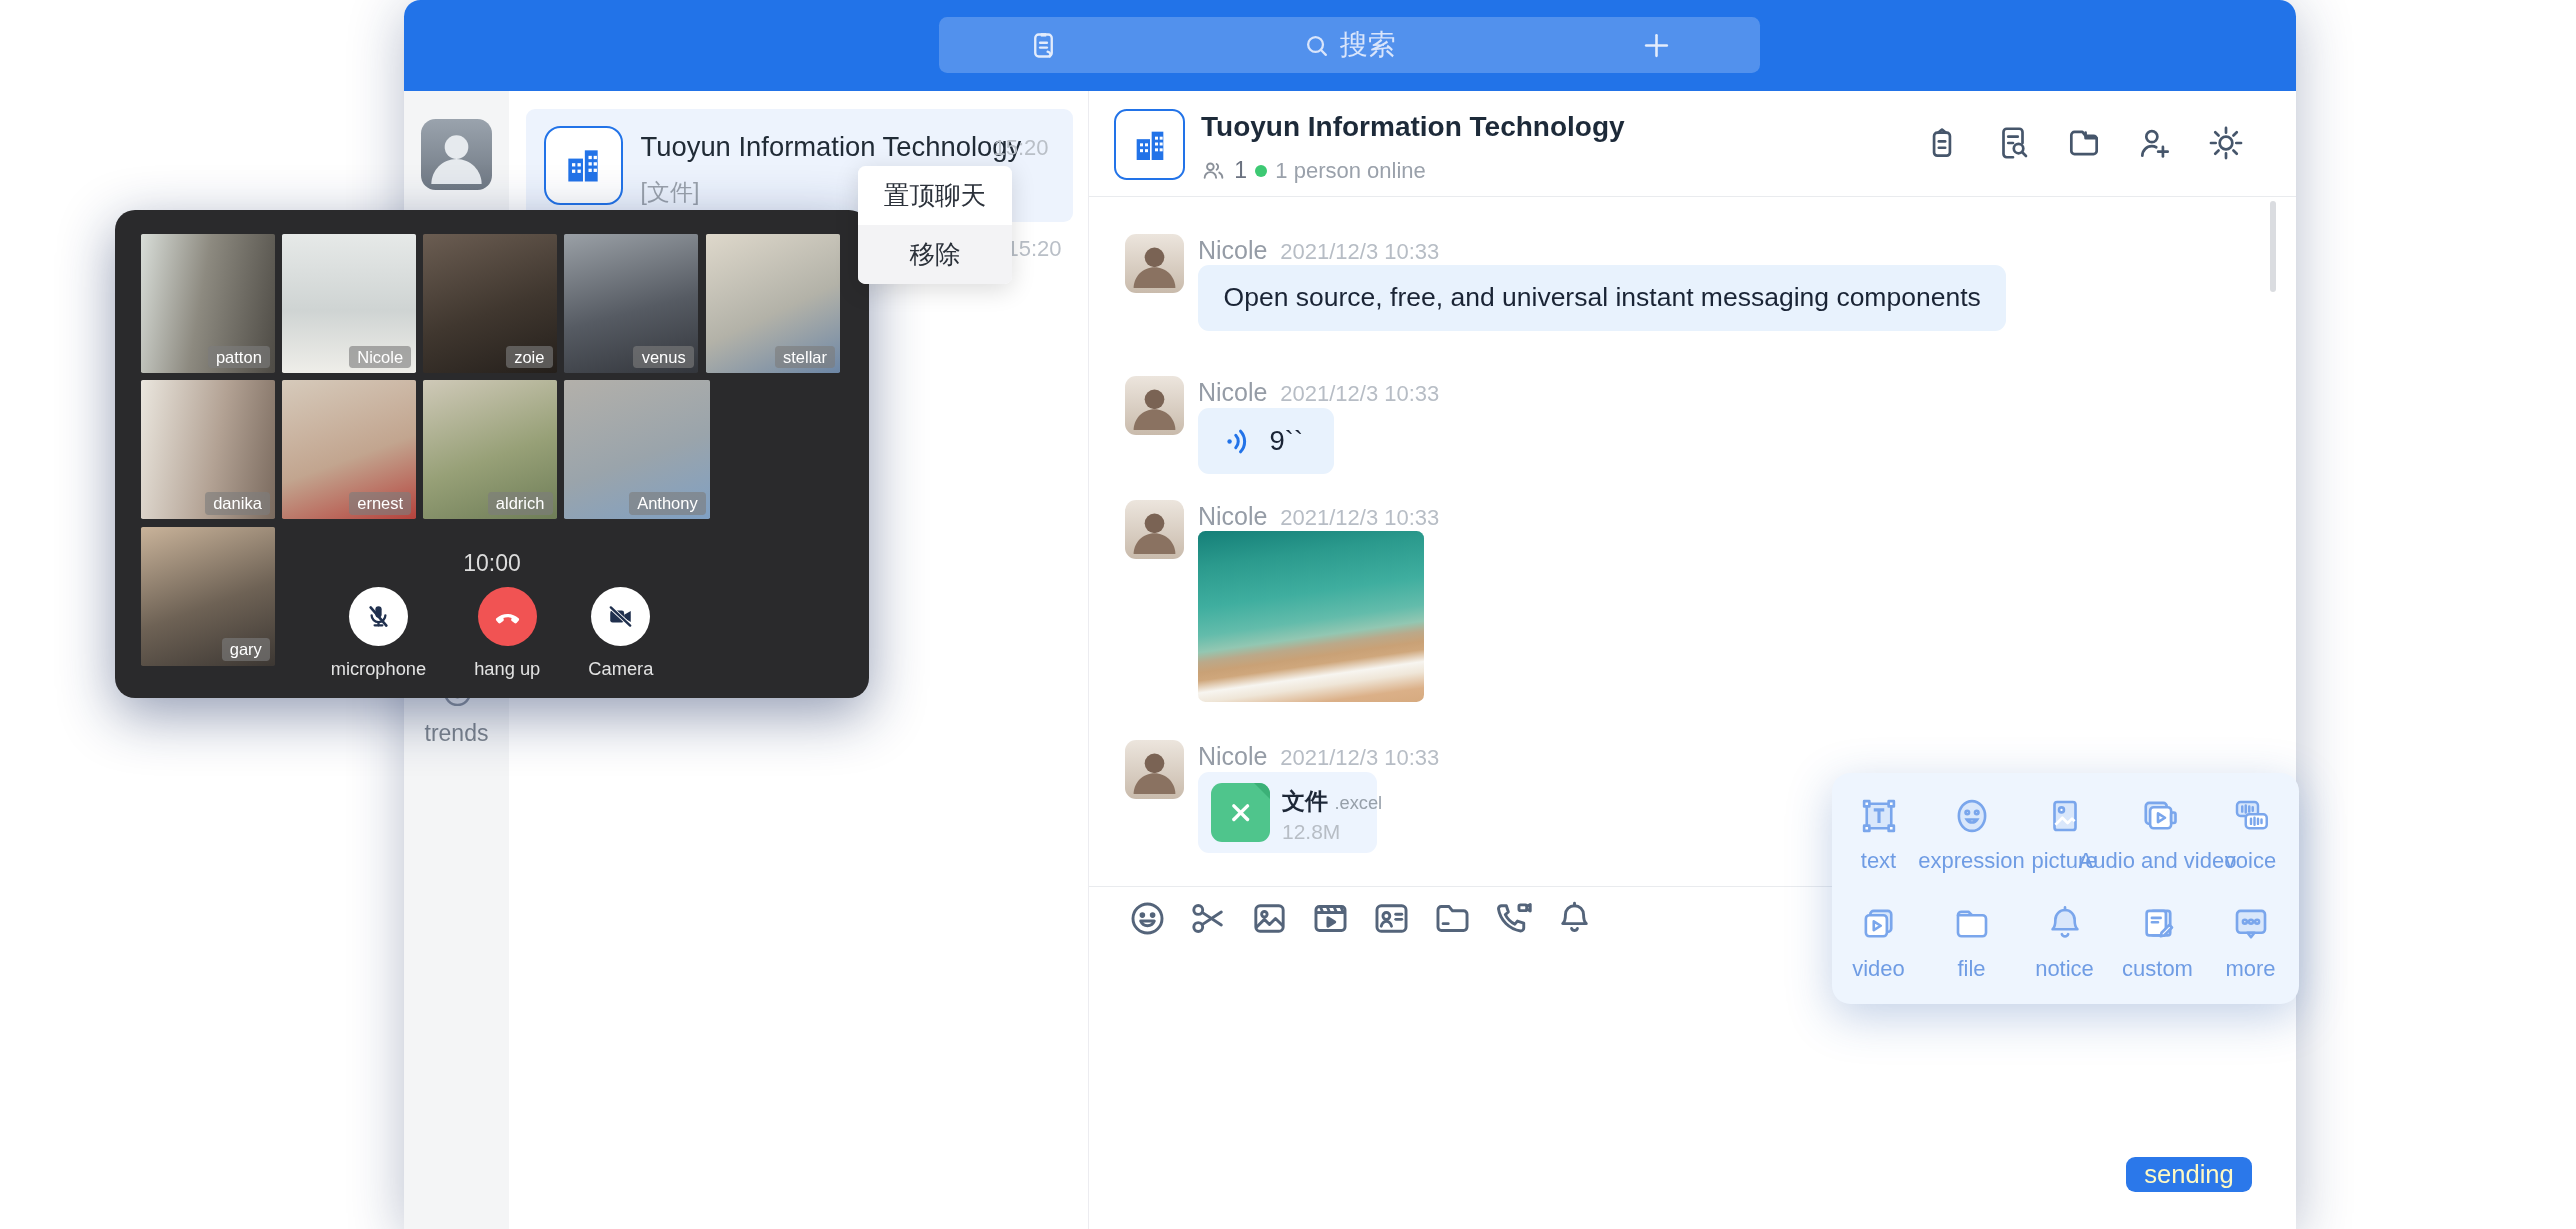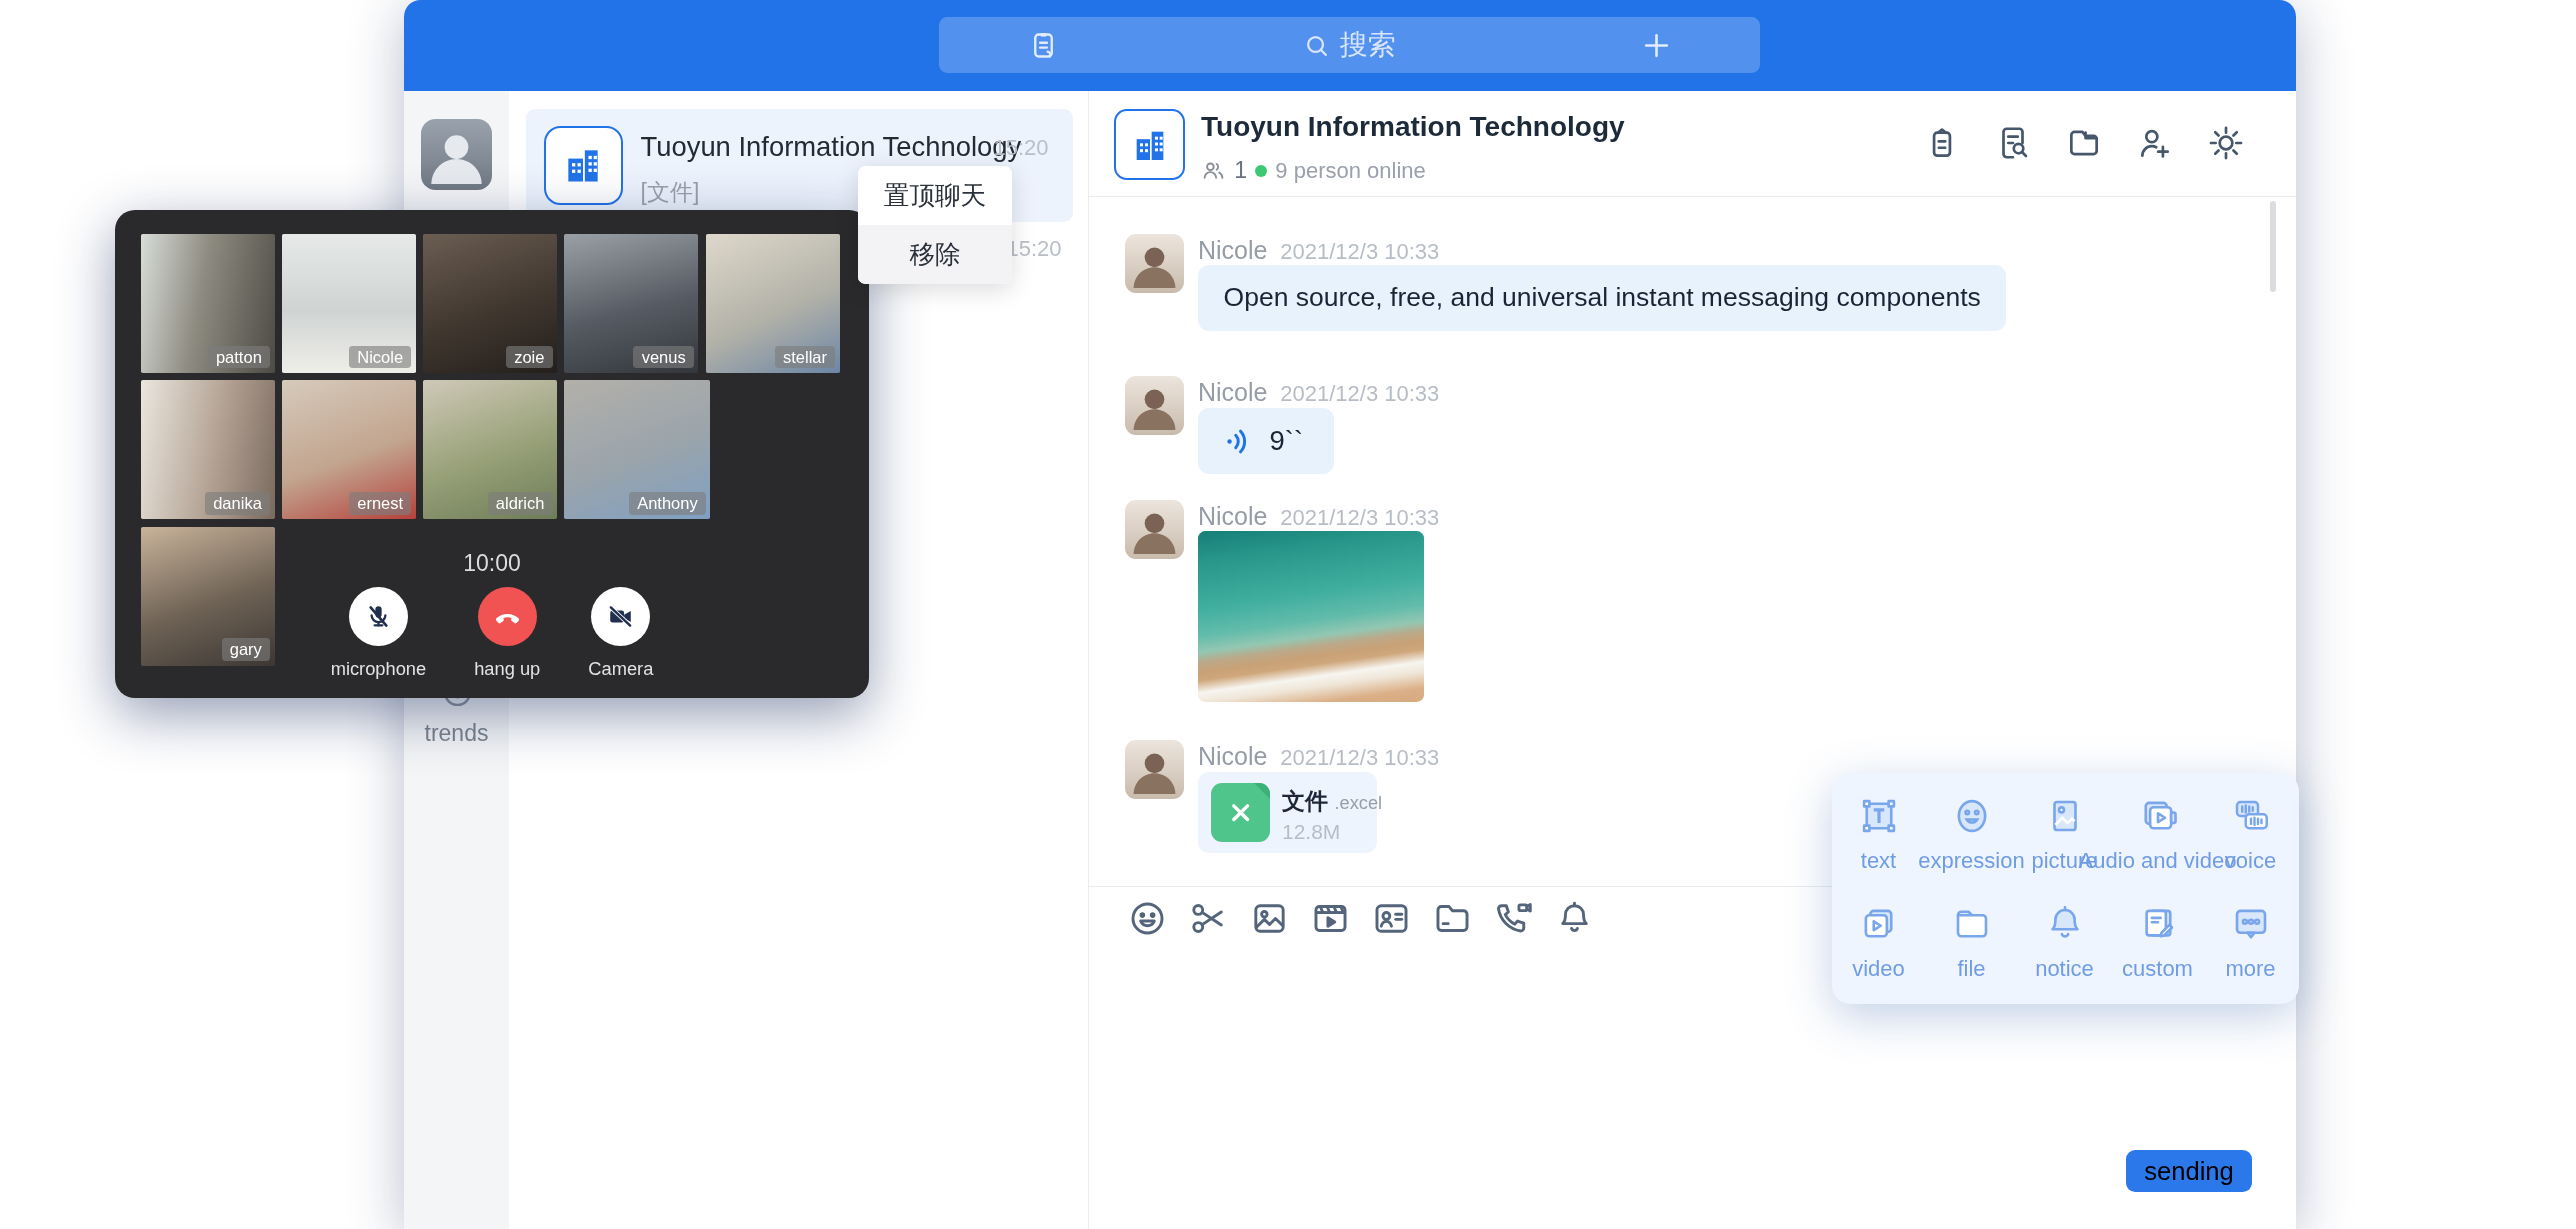--- a/index.html
+++ b/index.html
@@ -59,22 +59,22 @@
   .b-file{left:109px;top:681px;width:179px;height:81px;background:#edf4fe;border-radius:11px;}
   .f-box{left:12.8px;top:11px;width:59px;height:59px;border-radius:11px;background:#4fc58c;overflow:hidden;
          display:flex;align-items:center;justify-content:center;}
   .f-fold{position:absolute;right:0;top:0;width:0;height:0;border-left:16.5px solid transparent;border-top:16.5px solid #3bb077;}
   .f-name{left:84px;top:13.7px;font-size:23px;font-weight:600;color:#1d2737;white-space:nowrap;}
   .f-ext{font-size:18.3px;font-weight:400;color:#97a0aa;}
   .f-size{left:84px;top:48px;font-size:21px;color:#b7bdc5;}
   .scrollbar{right:20px;top:110px;width:6.4px;height:91px;background:#dadce0;border-radius:3.7px;}
 
   .toolbar{left:38px;top:807px;display:flex;gap:20px;color:#54647a;}
-  .send-btn{right:44px;bottom:38px;width:126px;height:42px;background:#2b78ea;border-radius:9.1px;
-            display:flex;align-items:center;justify-content:center;color:#000000;font-size:25.6px;}
+  .send-btn{right:44px;bottom:38px;width:126px;height:35px;background:#2b78ea;border-radius:9.1px;
+            display:flex;align-items:center;justify-content:center;color:#fef9c3;font-size:25.6px;}
 
   
   .menu{left:858px;top:166px;width:154px;background:#fff;border-radius:7.3px;z-index:60;
         box-shadow:0 5.5px 24px rgba(0,0,0,.14);overflow:hidden;}
   .menu-item{height:59px;display:flex;align-items:center;justify-content:center;font-size:25.6px;color:#2b313a;}
   .menu-item.hov{background:#f3f3f5;}
 
   
   .call{left:115px;top:210px;width:754px;height:488px;background:#2a2a2c;border-radius:20px;z-index:50;
         box-shadow:0 16.5px 55px rgba(20,40,90,.45);}
@@ -211,21 +211,21 @@
       <div class="abs m-sub">
         <span>
           <svg width="25" height="25" viewBox="0 0 24 24" fill="none" stroke="#8a9099" stroke-width="1.8" stroke-linecap="round">
             <circle cx="9" cy="8.5" r="3.2"></circle>
               <path d="M3.5 19c0-3 2.5-5.5 5.5-5.5s5.5 2.5 5.5 5.5"></path>
             <path d="M15 5.8a3.2 3.2 0 010 5.4M17.5 14c1.8 1 3 2.9 3 5"></path>
           </svg>
         </span>
         <span class="cnt">1</span>
         <span class="dot"></span>
-        <span>9 person online</span>
+        <span>1 person online</span>
       </div>
       <div class="abs m-actions">
         <span>
           <svg width="38" height="38" viewBox="0 0 24 24" fill="none" stroke="#46566b" stroke-width="1.7" stroke-linecap="round" stroke-linejoin="round">
             <path d="M9.5 5.5L12 3.5l2.5 2"></path>
               <rect x="7" y="5.5" width="10" height="14.5" rx="2"></rect>
             <line x1="10" y1="11" x2="14" y2="11"></line>
               <line x1="10" y1="15" x2="14" y2="15"></line>
           </svg>
         </span>

